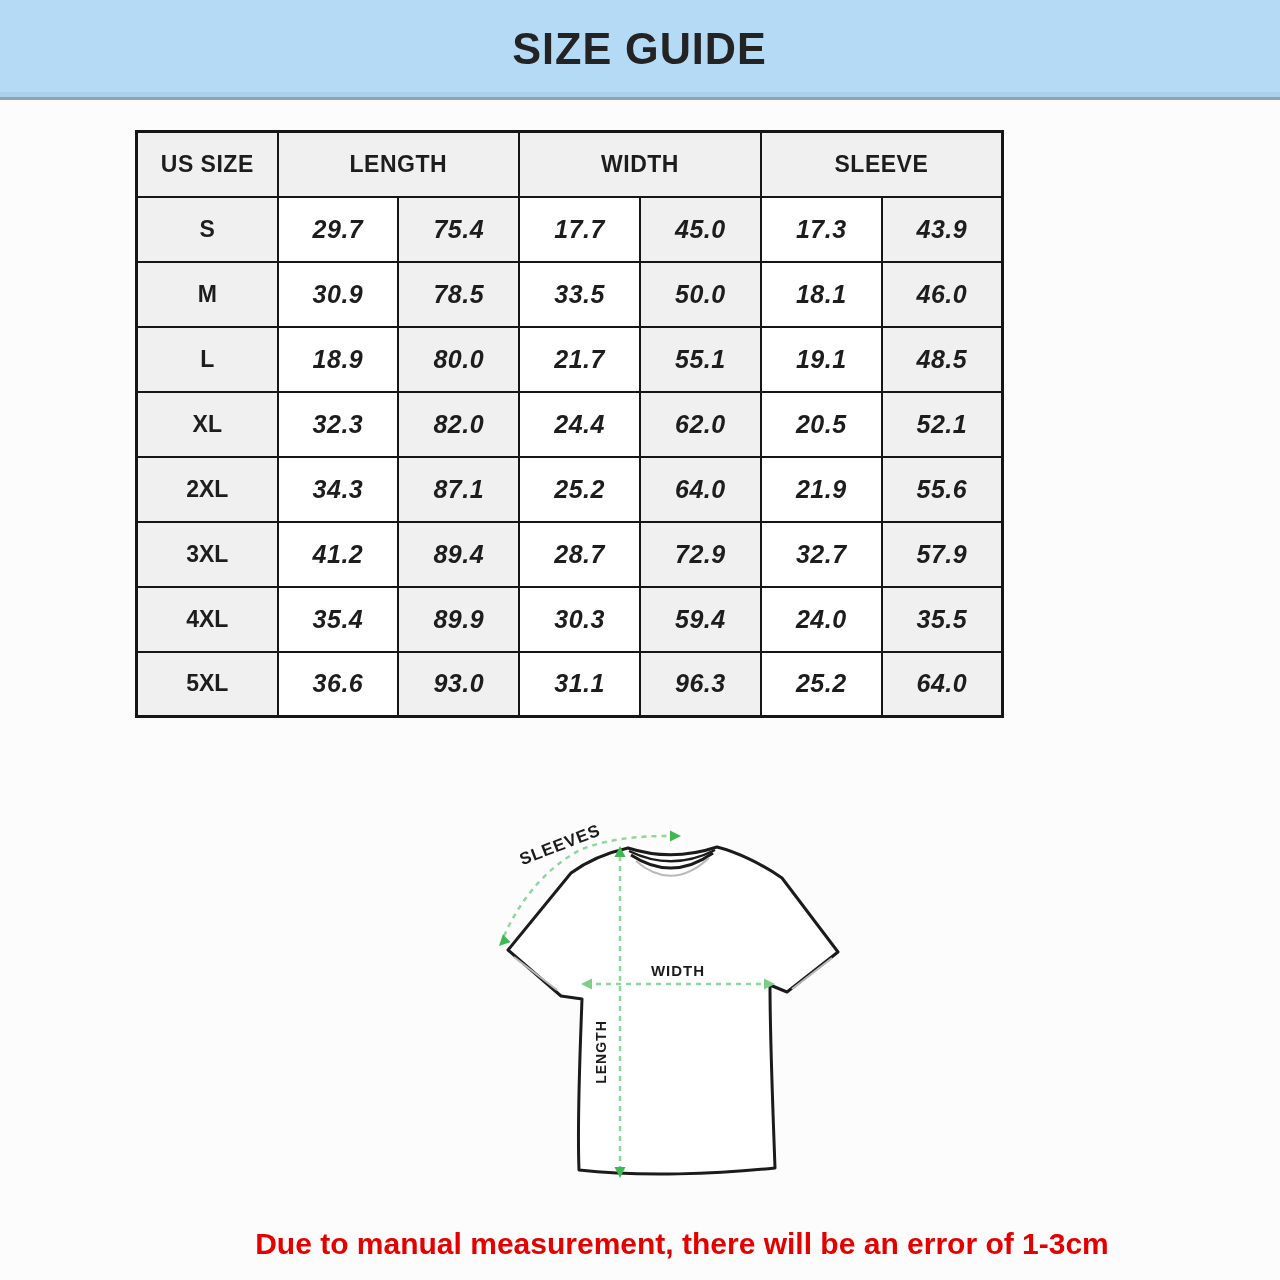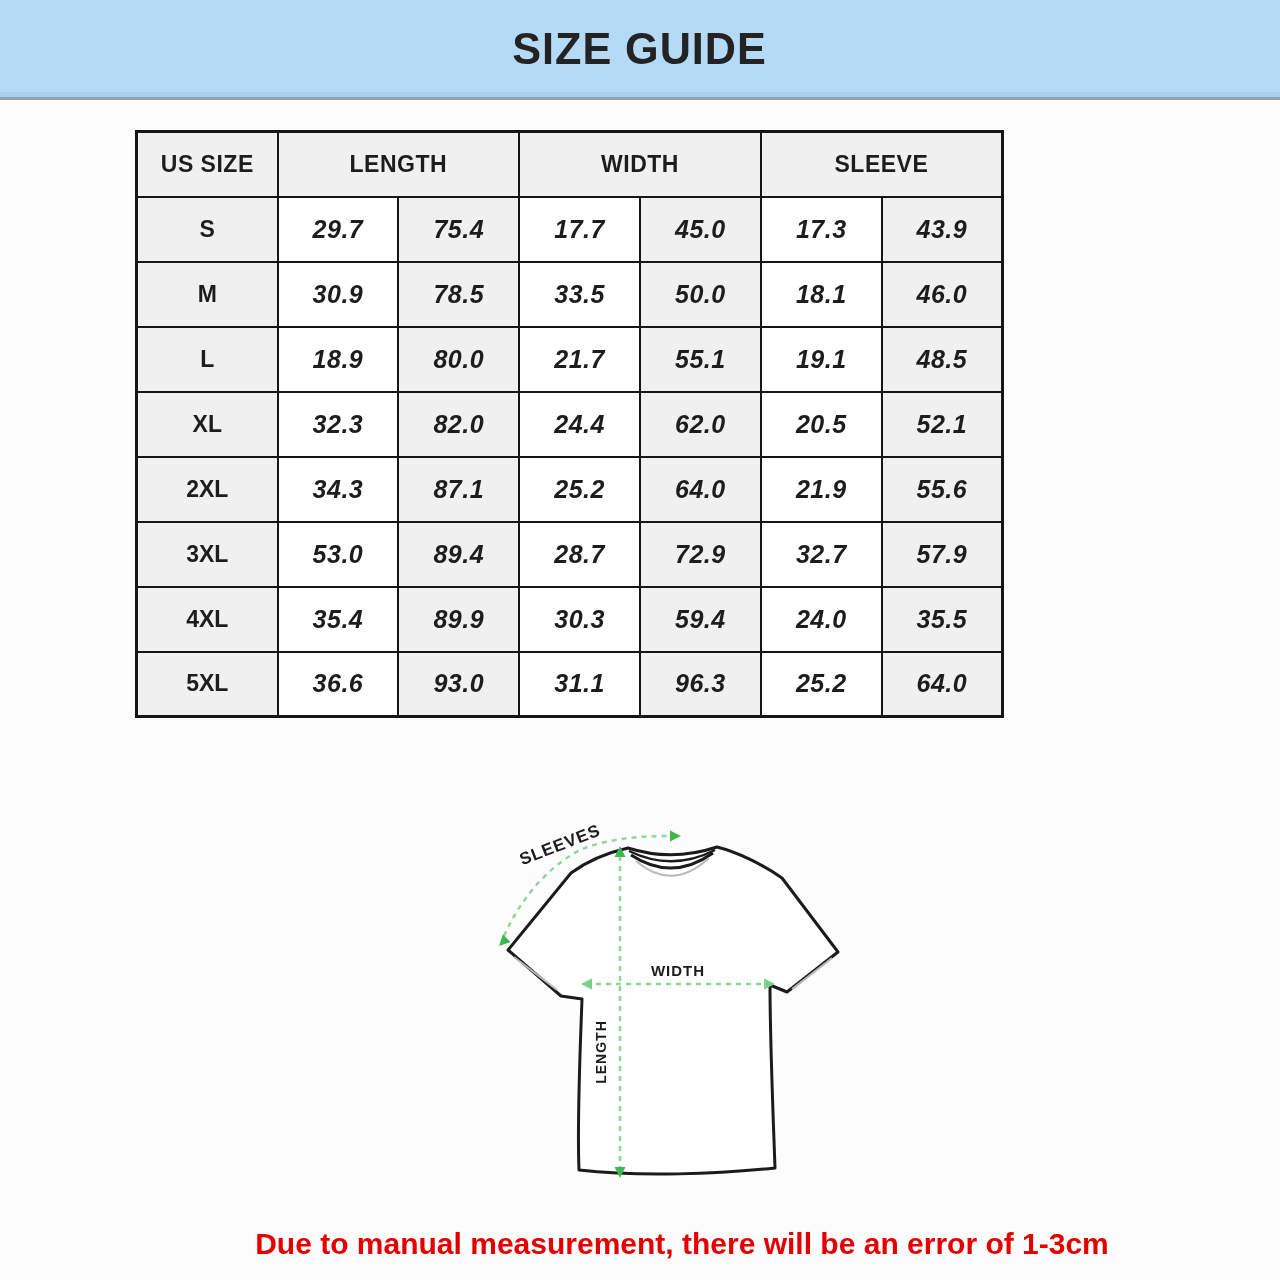--- a/index.html
+++ b/index.html
@@ -110,21 +110,21 @@
     <td class="g sz">2XL</td>
     <td class="val">34.3</td>
     <td class="g val">87.1</td>
     <td class="val">25.2</td>
     <td class="g val">64.0</td>
     <td class="val">21.9</td>
     <td class="g val">55.6</td>
   </tr>
   <tr>
     <td class="g sz">3XL</td>
-    <td class="val">53.0</td>
+    <td class="val">41.2</td>
     <td class="g val">89.4</td>
     <td class="val">28.7</td>
     <td class="g val">72.9</td>
     <td class="val">32.7</td>
     <td class="g val">57.9</td>
   </tr>
   <tr>
     <td class="g sz">4XL</td>
     <td class="val">35.4</td>
     <td class="g val">89.9</td>

